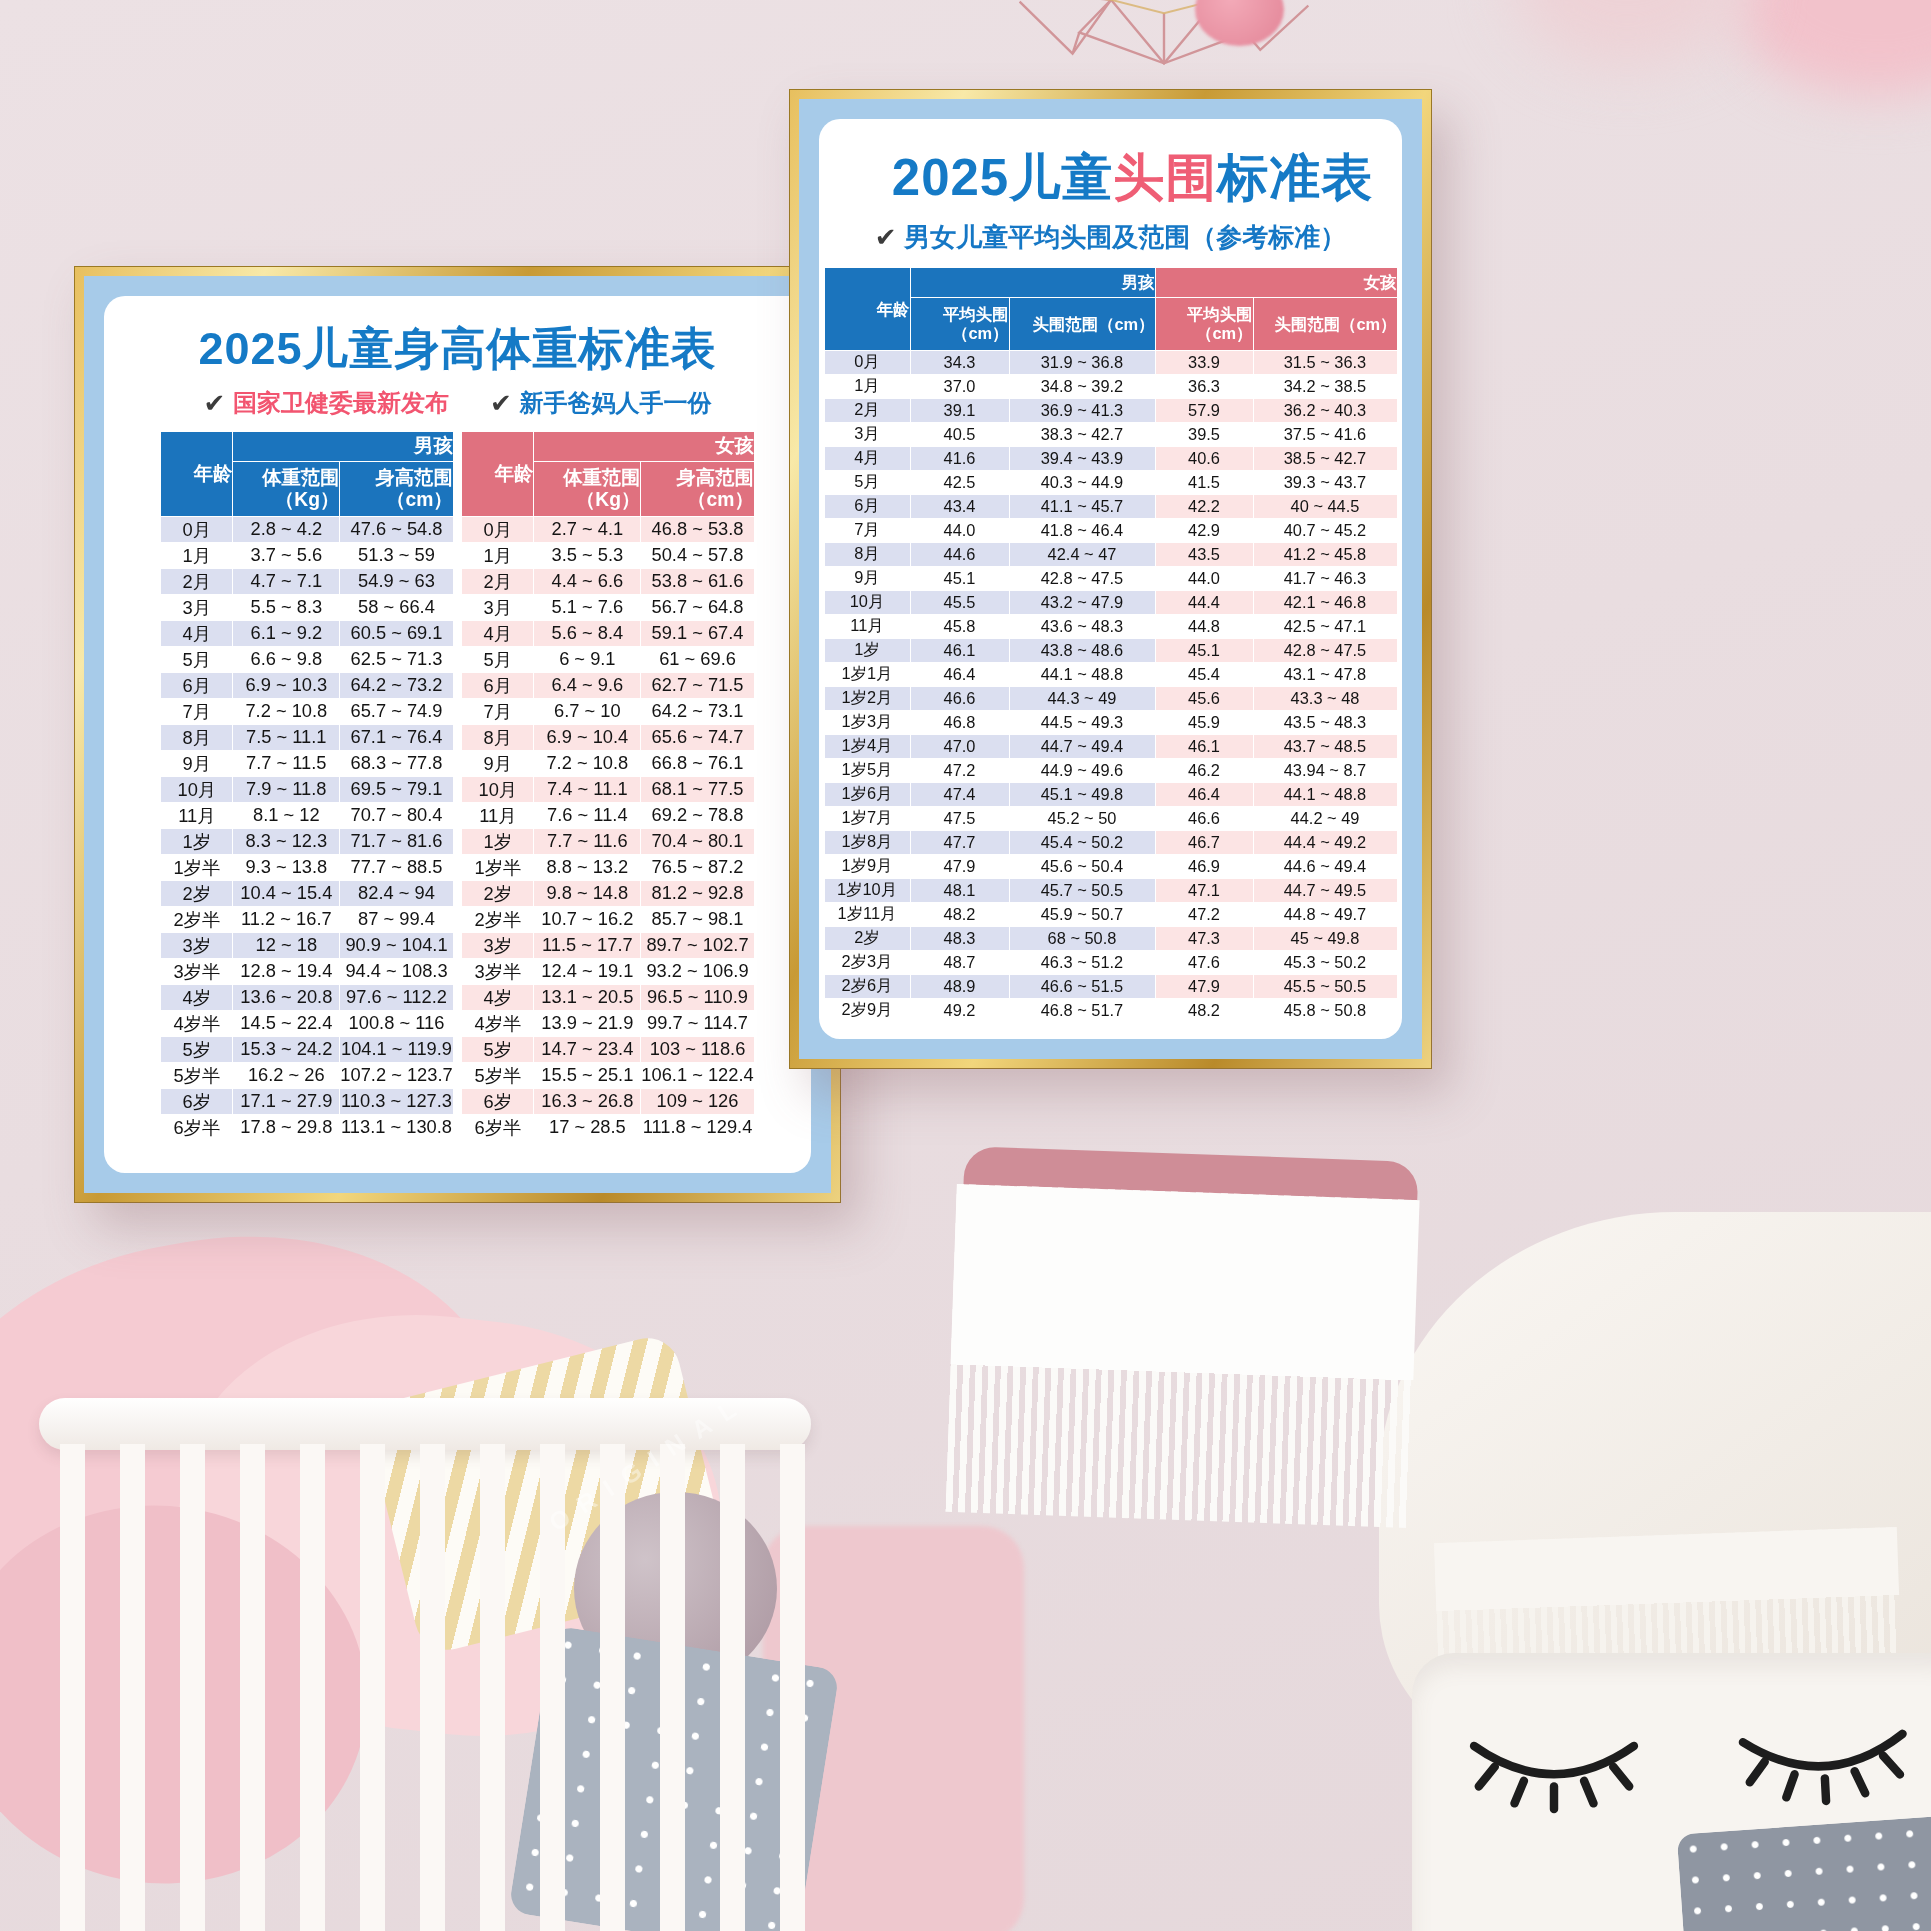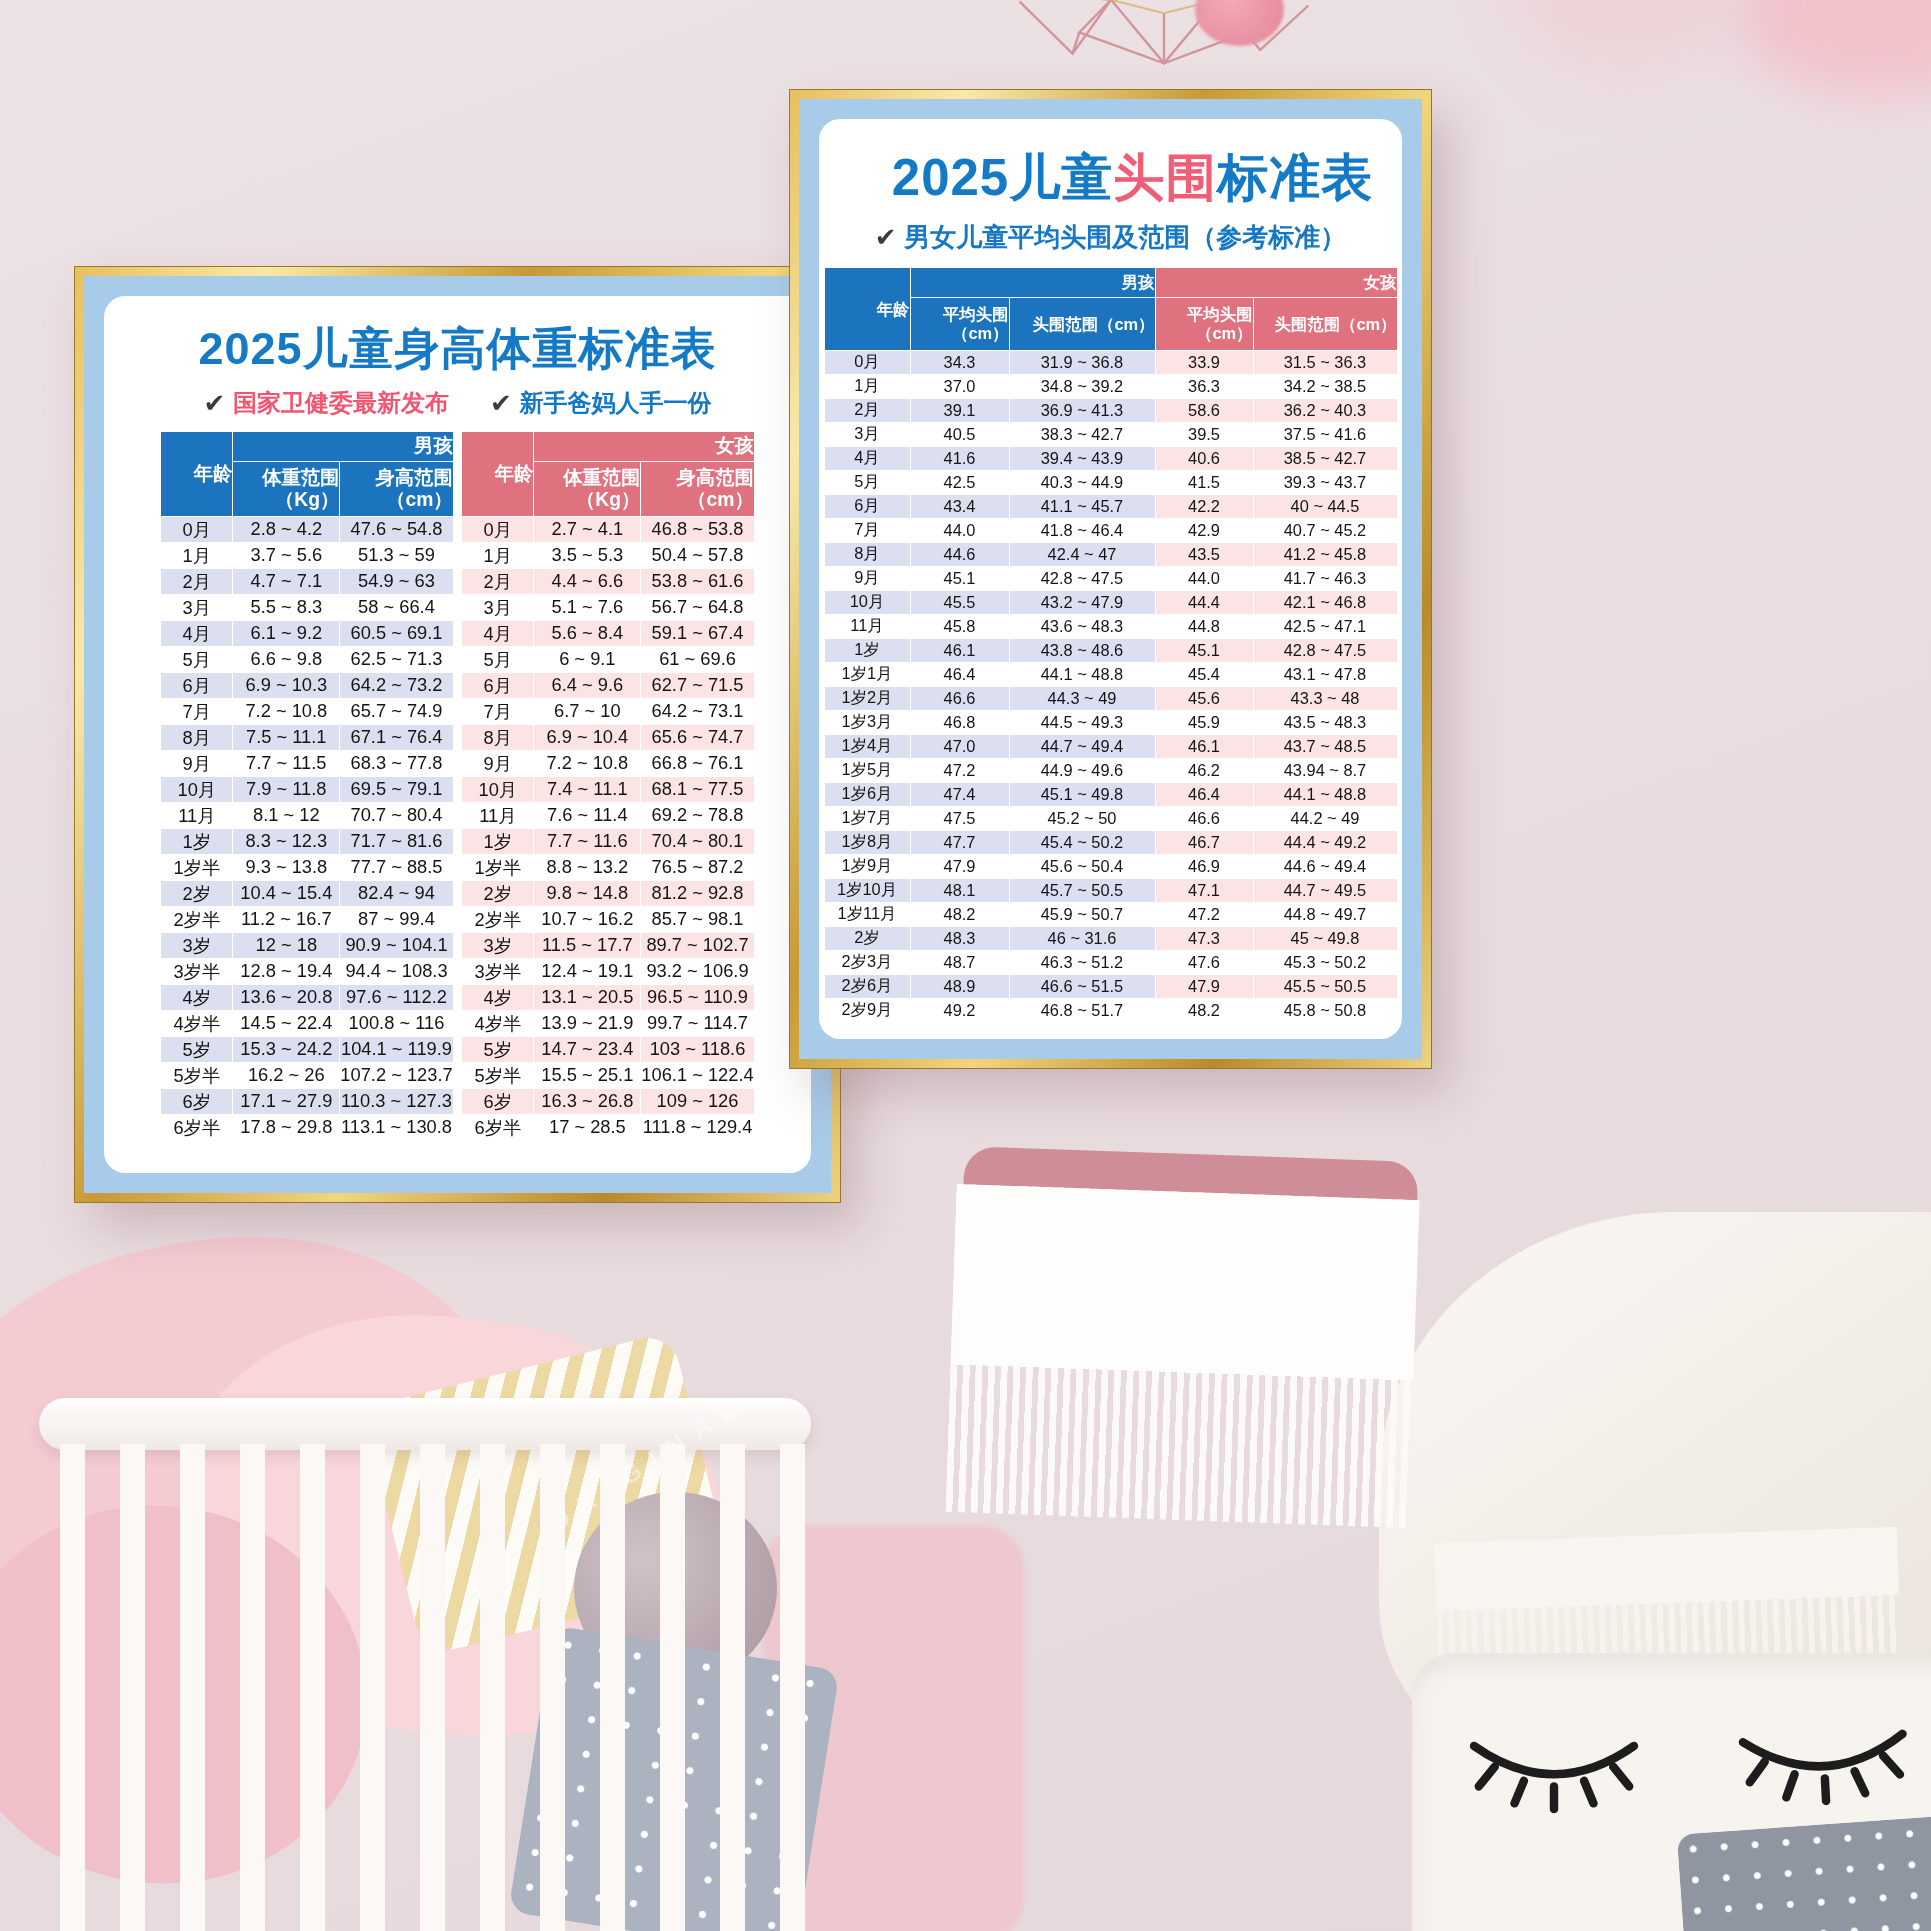--- a/index.html
+++ b/index.html
@@ -474,21 +474,21 @@
               <td>1月</td>
               <td>37.0</td>
               <td>34.8 ~ 39.2</td>
               <td>36.3</td>
               <td>34.2 ~ 38.5</td>
             </tr>
             <tr>
               <td>2月</td>
               <td>39.1</td>
               <td>36.9 ~ 41.3</td>
-              <td>58.6</td>
+              <td>57.9</td>
               <td>36.2 ~ 40.3</td>
             </tr>
             <tr>
               <td>3月</td>
               <td>40.5</td>
               <td>38.3 ~ 42.7</td>
               <td>39.5</td>
               <td>37.5 ~ 41.6</td>
             </tr>
             <tr>
@@ -627,21 +627,21 @@
             <tr>
               <td>1岁11月</td>
               <td>48.2</td>
               <td>45.9 ~ 50.7</td>
               <td>47.2</td>
               <td>44.8 ~ 49.7</td>
             </tr>
             <tr>
               <td>2岁</td>
               <td>48.3</td>
-              <td>46 ~ 31.6</td>
+              <td>68 ~ 50.8</td>
               <td>47.3</td>
               <td>45 ~ 49.8</td>
             </tr>
             <tr>
               <td>2岁3月</td>
               <td>48.7</td>
               <td>46.3 ~ 51.2</td>
               <td>47.6</td>
               <td>45.3 ~ 50.2</td>
             </tr>

